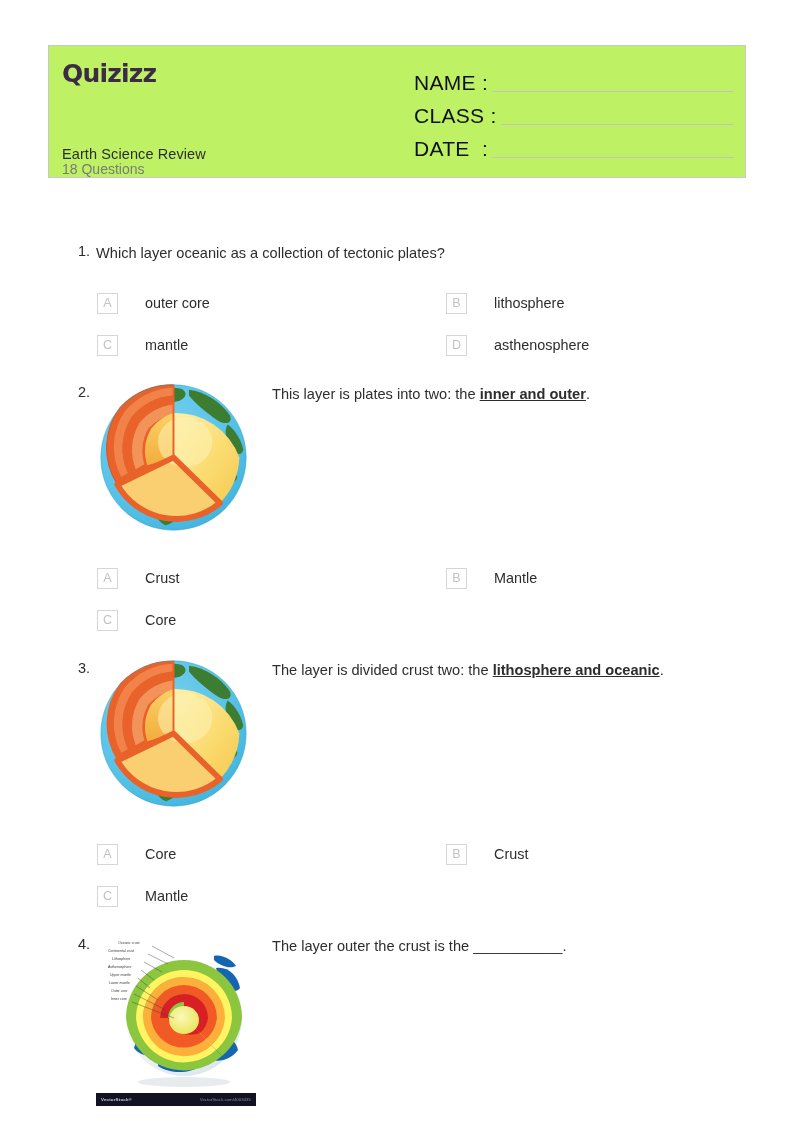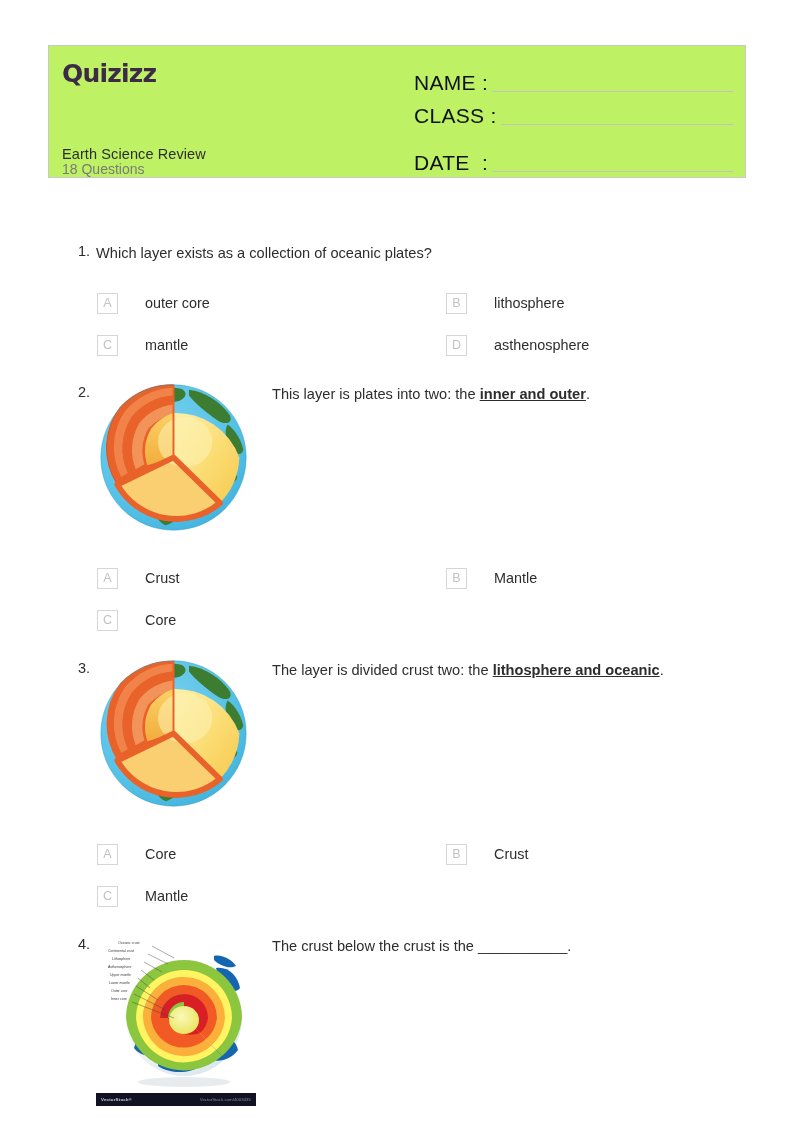--- a/index.html
+++ b/index.html
@@ -78,21 +78,21 @@
   .field-row {
     position: absolute;
     left: 0;
     width: 320px;
     height: 22px;
     display: flex;
     align-items: flex-end;
   }
   .field-row.r1 { top: 24px; }
   .field-row.r2 { top: 57px; }
-  .field-row.r3 { top: 104px; text-align: center; }
+  .field-row.r3 { top: 90px; text-align: center; }
 
   .field-label {
     font-size: 21px;
     color: #111;
     white-space: pre;
     letter-spacing: .3px;
     line-height: 18px;
     flex: 0 0 auto;
   }
   .field-line {
@@ -248,21 +248,21 @@
       <div class="field-row r3">
         <span class="field-label">DATE  :</span>
         <span class="field-line"></span>
       </div>
     </div>
   </div>
 
   <div class="question" style="top:243px;">
     <div class="q-num">1.</div>
     <div class="q-text">
-      <span>Which layer exists as a collection of oceanic plates?</span>
+      <span>Which layer oceanic as a collection of tectonic plates?</span>
     </div>
     <div class="options" style="top:48px;">
       <div class="opt colA row1">
         <span class="opt-letter">A</span>
         <span class="opt-text">outer core</span>
       </div>
       <div class="opt colB row1">
         <span class="opt-letter">B</span>
         <span class="opt-text">lithosphere</span>
       </div>
@@ -497,17 +497,17 @@
         </div>
       </div>
 
       <div class="vs-bar">
         <span class="brand">VectorStock®</span>
         <span>VectorStock.com/4003435</span>
       </div>
     </div>
 
     <div class="q-text offset-img">
-      <span>The crust below the crust is the ___________.</span>
+      <span>The layer outer the crust is the ___________.</span>
     </div>
   </div>
 
 </div>
 
 </body></html>

